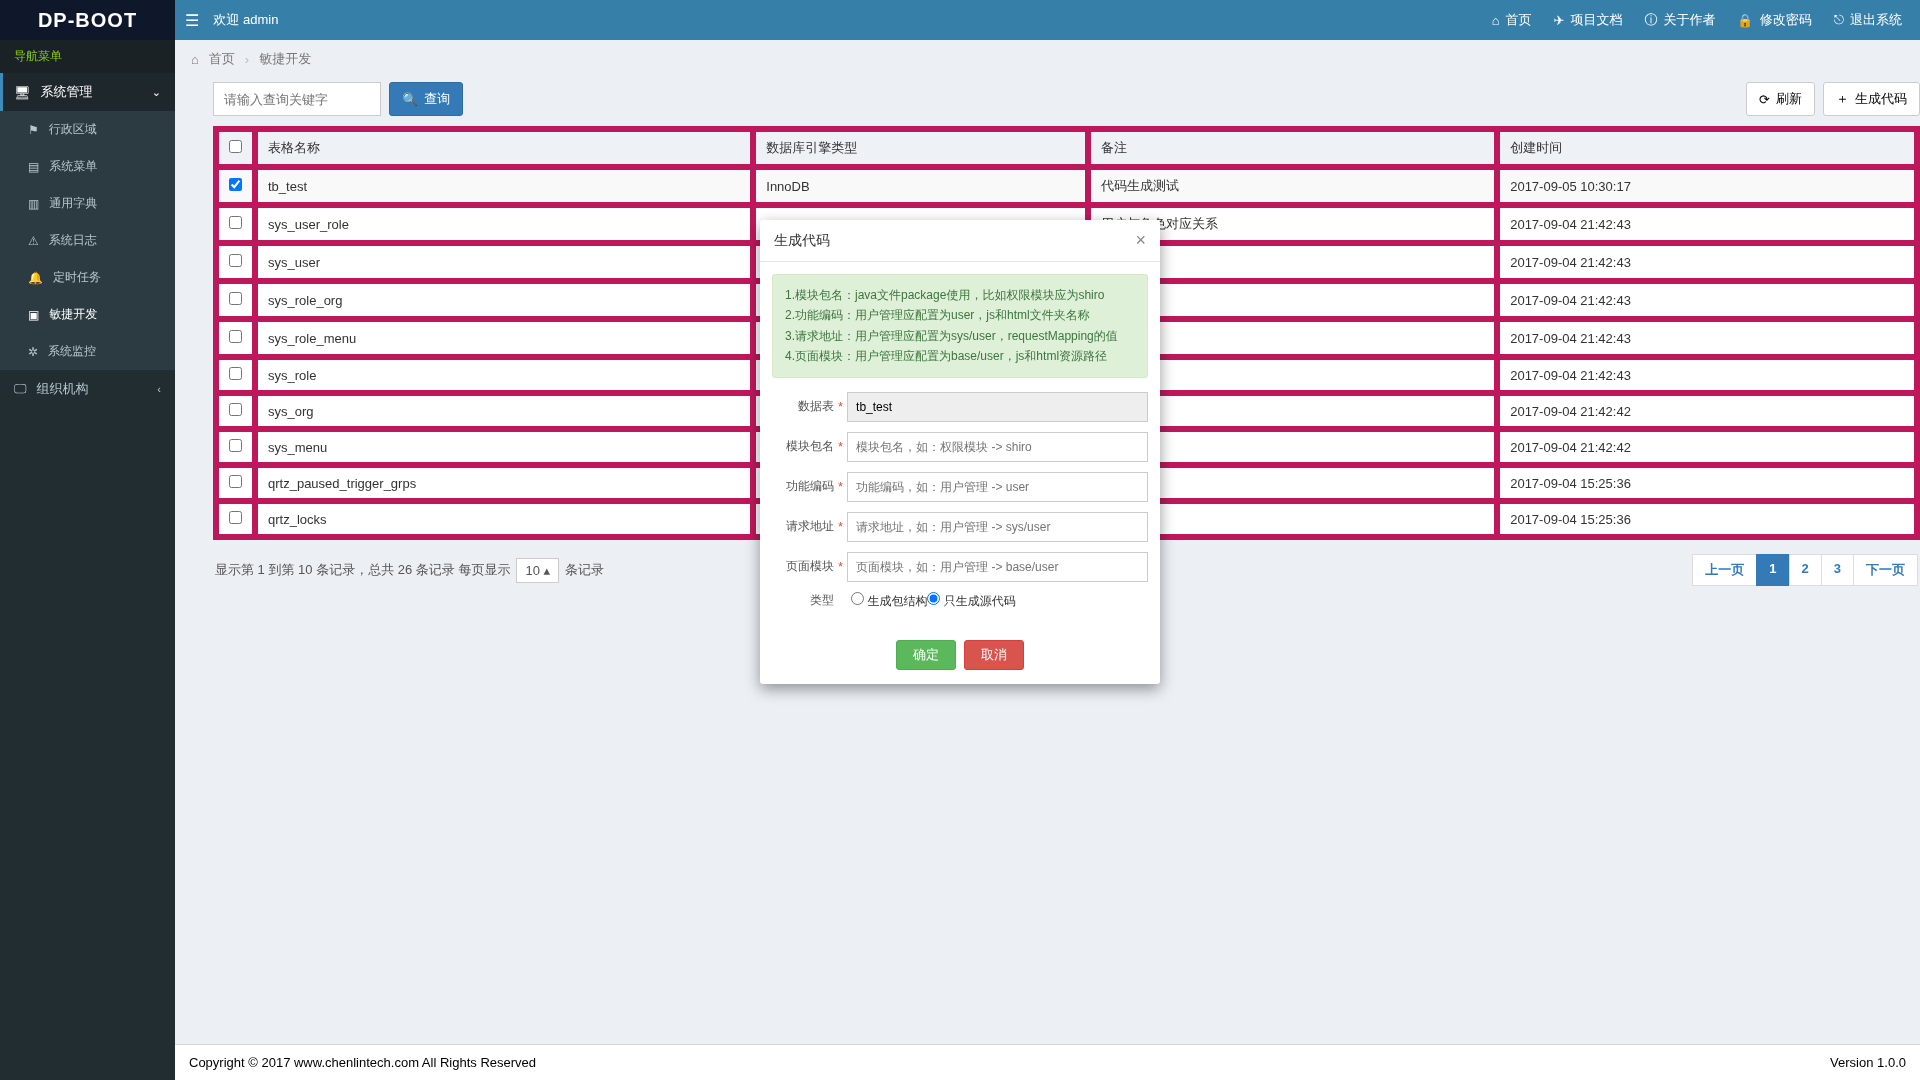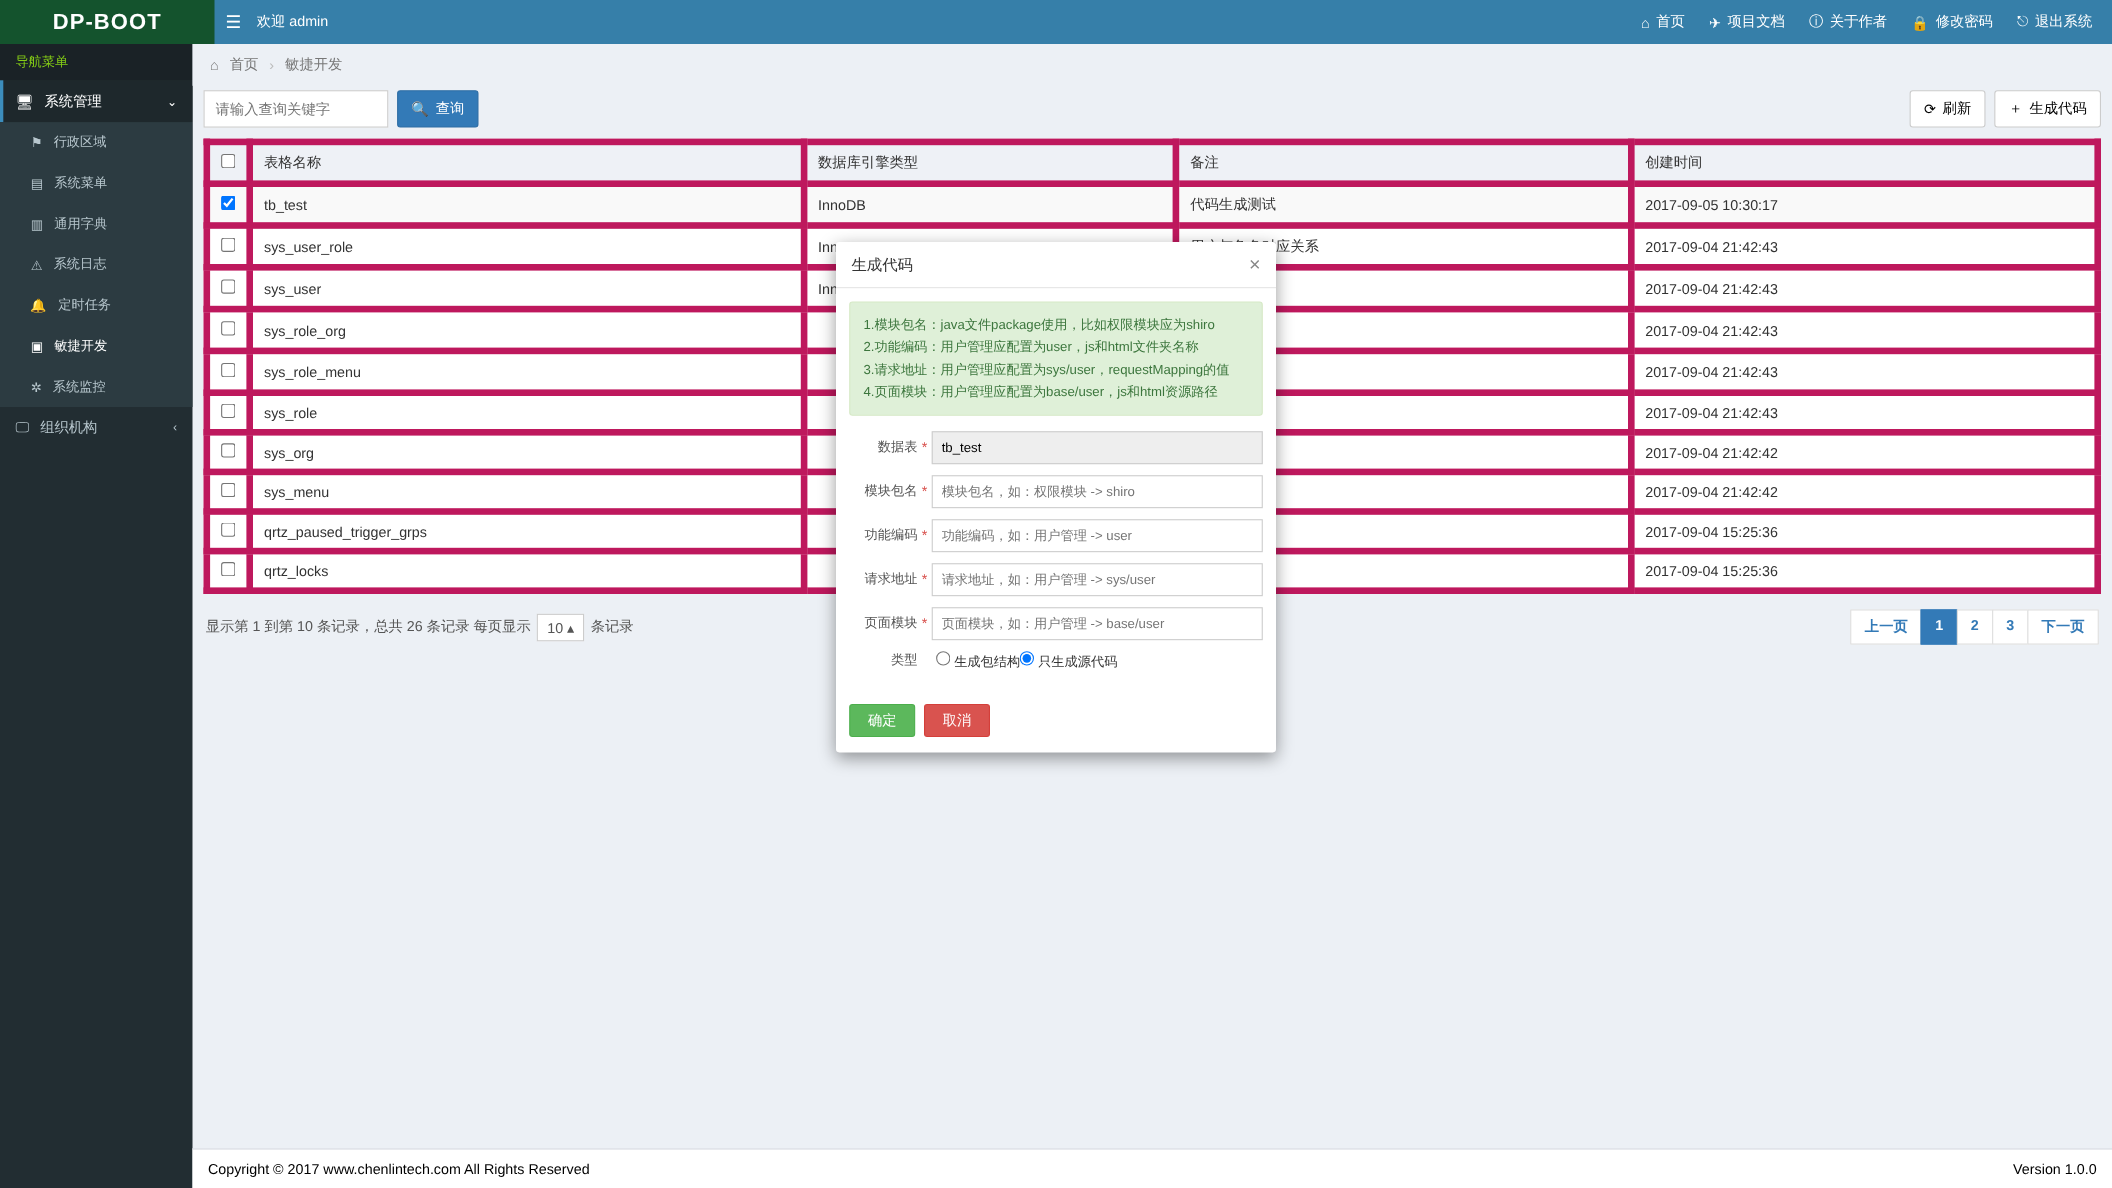--- a/index.html
+++ b/index.html
@@ -1,21 +1,21 @@
 <!DOCTYPE html>
 <html><head>
 <meta charset="utf-8">
 <style>
 * { box-sizing: border-box; margin: 0; padding: 0; }
 body { font-family: "Microsoft YaHei", Arial, sans-serif; font-size: 13px; color: #333; background: #ecf0f5; overflow: hidden; }
 .app { display: flex; flex-direction: column; height: 100vh; width: 100vw; }
 
 
 .topbar { display: flex; align-items: center; height: 40px; background: #367fa9; color: #fff; }
-.brand { width: 195px; background: #14532d; height: 40px; display: flex; align-items: center; justify-content: center; font-size: 20px; font-weight: bold; letter-spacing: 1px; }
+.brand { width: 175px; background: #0f172a; height: 40px; display: flex; align-items: center; justify-content: center; font-size: 20px; font-weight: bold; letter-spacing: 1px; }
 .topbar-left { display: flex; align-items: center; padding-left: 10px; gap: 14px; }
 .hamburger { cursor: pointer; font-size: 16px; }
 .welcome { font-size: 13px; }
 .topbar-right { margin-left: auto; display: flex; align-items: center; gap: 22px; padding-right: 18px; }
 .topbar-right .titem { display: flex; align-items: center; gap: 6px; cursor: pointer; font-size: 13px; }
 .ticon { font-size: 13px; }
 
 
 .body { display: flex; flex: 1; min-height: 0; }
 
@@ -26,21 +26,21 @@
 .nav-item.active { background: #1e282c; color: #fff; border-left: 3px solid #3c8dbc; padding-left: 11px; }
 .nav-item .chev { margin-left: auto; font-size: 11px; }
 .nav-sub { background: #2c3b41; }
 .nav-sub .nav-item { padding-left: 28px; font-size: 12px; }
 .nav-sub .nav-item.current { color: #fff; }
 
 
 .main { flex: 1; display: flex; flex-direction: column; min-width: 0; }
 .breadcrumb { display: flex; align-items: center; gap: 10px; padding: 10px 16px; background: #ecf0f5; color: #777; font-size: 13px; }
 .breadcrumb .sep { color: #bbb; }
-.content { padding: 4px 10px 0 10px; flex: 1; overflow: auto; }
+.content { padding: 4px 0 0 10px; flex: 1; overflow: auto; margin-left: 28px; }
 
 .toolbar { display: flex; align-items: center; gap: 8px; margin-bottom: 10px; }
 .input { height: 34px; border: 1px solid #ccc; padding: 0 10px; width: 168px; background: #fff; font-size: 13px; }
 .btn { height: 34px; padding: 0 12px; border: 1px solid #ccc; background: #fff; cursor: pointer; display: inline-flex; align-items: center; gap: 6px; font-size: 13px; border-radius: 3px; }
 .btn.primary { background: #337ab7; color: #fff; border-color: #2e6da4; }
 .btn.success { background: #5cb85c; color: #fff; border-color: #4cae4c; }
 .btn.danger { background: #d9534f; color: #ffffff; border-color: #d43f3a; }
 .toolbar-right { margin-left: auto; display: flex; gap: 8px; }
 
 .table { width: 100%; border-collapse: collapse; background: #fff; }
@@ -66,21 +66,21 @@
 .modal-h .mtitle { font-size: 14px; color: #333; }
 .modal-h .mclose { margin-left: auto; cursor: pointer; color: #888; font-size: 18px; }
 .modal-b { padding: 12px; }
 .hintbox { background: #dff0d8; border: 1px solid #d6e9c6; color: #3c763d; padding: 10px 12px; border-radius: 3px; margin-bottom: 14px; font-size: 12px; line-height: 1.7; }
 .frow { display: flex; align-items: center; margin-bottom: 10px; }
 .flab { width: 62px; text-align: right; font-size: 12px; color: #555; }
 .freq { color: #d9534f; margin: 0 4px; }
 .finput { flex: 1; height: 30px; border: 1px solid #ccc; padding: 0 8px; font-size: 12px; }
 .finput[readonly] { background: #eee; }
 .fradios { display: flex; flex: 1; font-size: 12px; align-items: flex-end; padding-left: 4px; }
-.modal-f { padding: 8px 12px 14px 12px; display: flex; justify-content: flex-start; gap: 8px; }
+.modal-f { padding: 8px 12px 14px 12px; display: flex; justify-content: center; gap: 8px; }
 .modal-f .btn { height: 30px; padding: 0 16px; }
 </style>
 </head>
 <body>
 
 <div class="app">
   <div class="topbar">
     <div class="brand">DP-BOOT</div>
     <div class="topbar-left">
       <span class="hamburger">☰</span>

